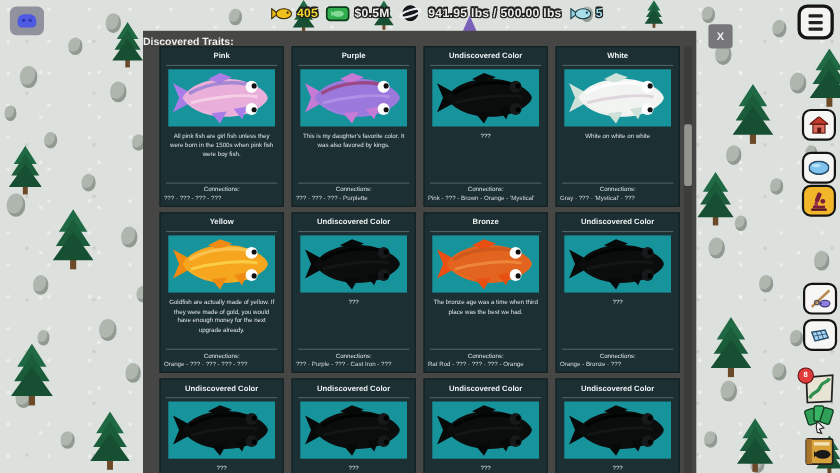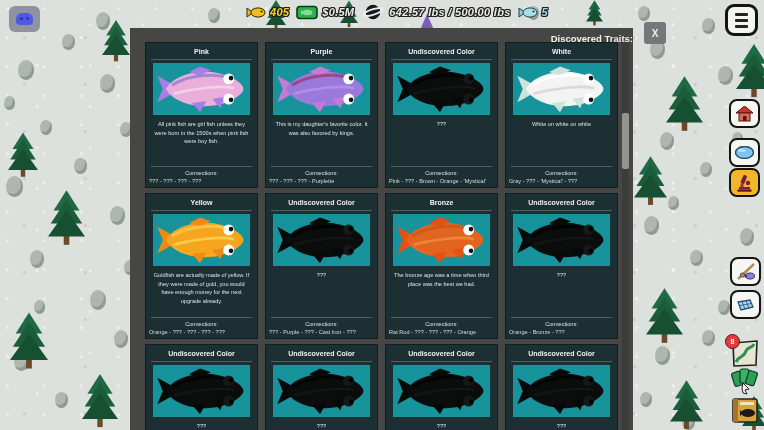--- a/index.html
+++ b/index.html
@@ -11,34 +11,34 @@
       radial-gradient(circle at 70% 60%, rgba(255,255,255,.5) 0 1px, transparent 2px),
       radial-gradient(circle at 40% 80%, rgba(160,170,160,.35) 0 1px, transparent 2px),
       #dde1dd;
     background-size:37px 29px, 53px 41px, 61px 47px, auto;
   }
   .pebble{position:absolute;background:#aeb6ae;border-radius:50%;
     box-shadow:inset -2px -3px 0 rgba(120,132,122,.55);}
   .tree{position:absolute;}
   
   .topbar{position:absolute;top:3px;left:246px;display:flex;align-items:center;gap:7px;z-index:5;}
-  .res{display:flex;align-items:center;gap:4px;font-style:italic;}
+  .res{display:flex;align-items:center;gap:4px;}
   .res-label{font-size:11px;font-weight:bold;letter-spacing:.3px;
     text-shadow:1px 1px 0 #20201e,-1px 1px 0 #20201e,1px -1px 0 #20201e,-1px -1px 0 #20201e,0 1px 0 #20201e,0 -1px 0 #20201e,1px 0 0 #20201e,-1px 0 0 #20201e;}
   .c-gold{color:#f2d52c;} .c-white{color:#ececec;} .c-cyan{color:#9fdcec;}
   .corner-btn{position:absolute;display:flex;align-items:center;justify-content:center;z-index:6;}
   .hamburger{top:4px;right:6px;width:27px;height:26px;background:#f4f4f2;border:3px solid #141414;border-radius:9px;flex-direction:column;gap:3px;}
   .hamburger span{display:block;width:13px;height:3px;background:#232323;border-radius:1px;}
   .discord{top:6px;left:9px;width:31px;height:26px;background:#90939d;border-radius:6px;}
   .discord i{display:block;width:17px;height:12px;background:#4e59e4;border-radius:6px 6px 4px 4px;position:relative;}
   .discord i:before,.discord i:after{content:"";position:absolute;top:4px;width:3px;height:3px;border-radius:50%;background:#2b34a8;}
   .discord i:before{left:4px;} .discord i:after{right:4px;}
   
   .modal{position:absolute;left:130px;top:28px;width:503px;height:402px;background:#464644;z-index:4;}
-  .modal-title{margin-top:5px;text-align:right;color:#f0f0ee;font-size:9.5px;font-weight:bold;}
+  .modal-title{margin-top:5px;text-align:left;color:#f0f0ee;font-size:9.5px;font-weight:bold;}
   .close-btn{position:absolute;left:514px;top:-6px;width:22px;height:22px;background:#77777b;
     color:#efefef;font-size:10px;font-weight:bold;display:flex;align-items:center;justify-content:center;border-radius:3px;}
   .scroll-track{position:absolute;left:492px;top:14px;width:7px;height:388px;background:#3c3c3a;}
   .scroll-thumb{position:absolute;left:0;top:71px;width:7px;height:56px;background:#94948f;border-radius:2px;}
   .grid{position:absolute;left:15px;top:14px;display:grid;grid-template-columns:repeat(4,113px);grid-auto-rows:146px;column-gap:7px;row-gap:5px;}
   .card{background:#1c2f33;border:1px solid #111e21;box-sizing:border-box;display:flex;flex-direction:column;overflow:hidden;}
   .card-title{color:#eef2f2;font-size:7px;font-weight:bold;text-align:center;padding:5px 2px 4px;}
   .rule{border:none;border-top:1px solid #4e6164;margin:0 5px;}
   .fish-box{margin:3px 7px 2px;height:52px;background:#17939c;display:flex;align-items:center;justify-content:center;}
   .fish-box svg{width:96%;height:96%;}
@@ -208,21 +208,21 @@
         <ellipse cx="11.5" cy="7.5" rx="5" ry="2.8" fill="#85db96"></ellipse>
         <polygon points="5,5 8,7.5 5,10" fill="#85db96"></polygon>
       </svg>
     <span class="res-label c-white">$0.5M</span>
   </div>
   <div class="res">
     <svg width="24" height="18" viewBox="-5 -2 24 20">
         <circle cx="7" cy="8" r="7.5" fill="#171a1e" stroke="#000" stroke-width="1"></circle>
         <ellipse cx="7" cy="8" rx="11" ry="3" fill="none" stroke="#eceff2" stroke-width="2" transform="rotate(-18 7 8)"></ellipse>
       </svg>
-    <span class="res-label c-white">642.57 lbs / 500.00 lbs</span>
+    <span class="res-label c-white">941.95 lbs / 500.00 lbs</span>
   </div>
   <div class="res">
     <svg width="20" height="13" viewBox="0 0 20 13">
         <polygon points="1,2 7,6.5 1,11" fill="#8fcfdf" stroke="#1c3e48" stroke-width="1"></polygon>
         <ellipse cx="12" cy="6.5" rx="7" ry="4.6" fill="#a9dde9" stroke="#1c3e48" stroke-width="1"></ellipse>
         <circle cx="15.5" cy="5.5" r="1" fill="#123038"></circle>
       </svg>
     <span class="res-label c-cyan">5</span>
   </div>
 </div>

